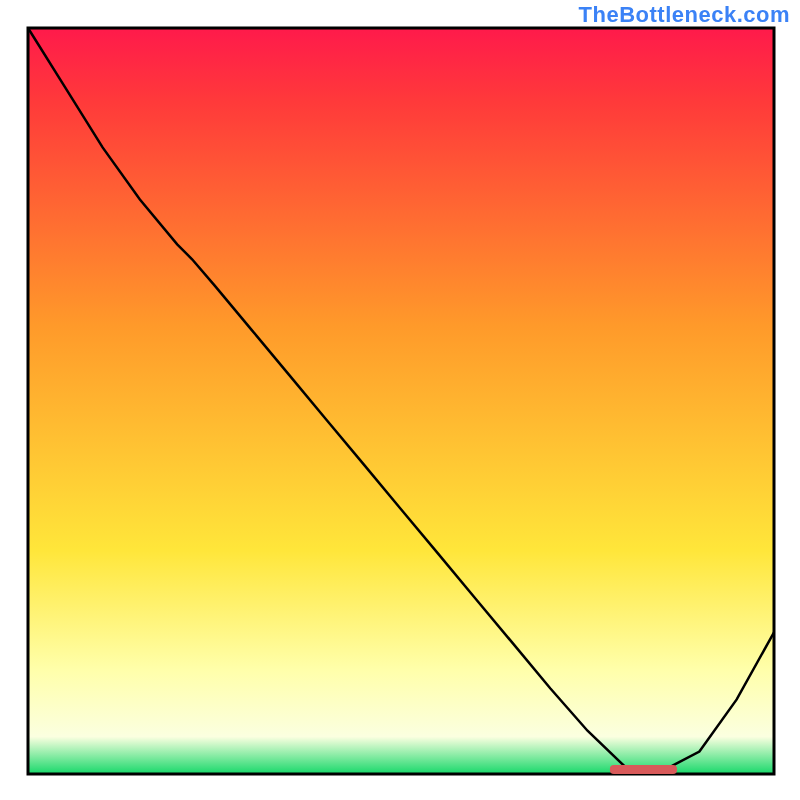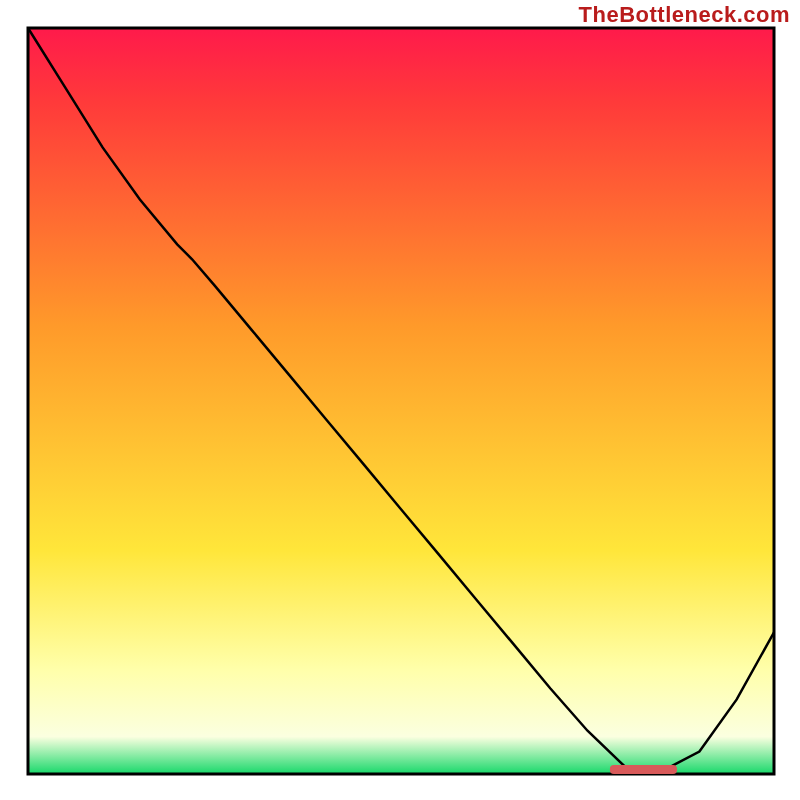--- a/index.html
+++ b/index.html
@@ -14,21 +14,21 @@
     position: relative;
     width: 800px;
     height: 800px;
   }
   .watermark {
     position: absolute;
     top: 2px;
     right: 10px;
     font-size: 22px;
     font-weight: bold;
-    color: #b91c1c;
+    color: #3b82f6;
     letter-spacing: 0.5px;
   }
   svg.chart {
     position: absolute;
     left: 0;
     top: 0;
     width: 800px;
     height: 800px;
     display: block;
   }

